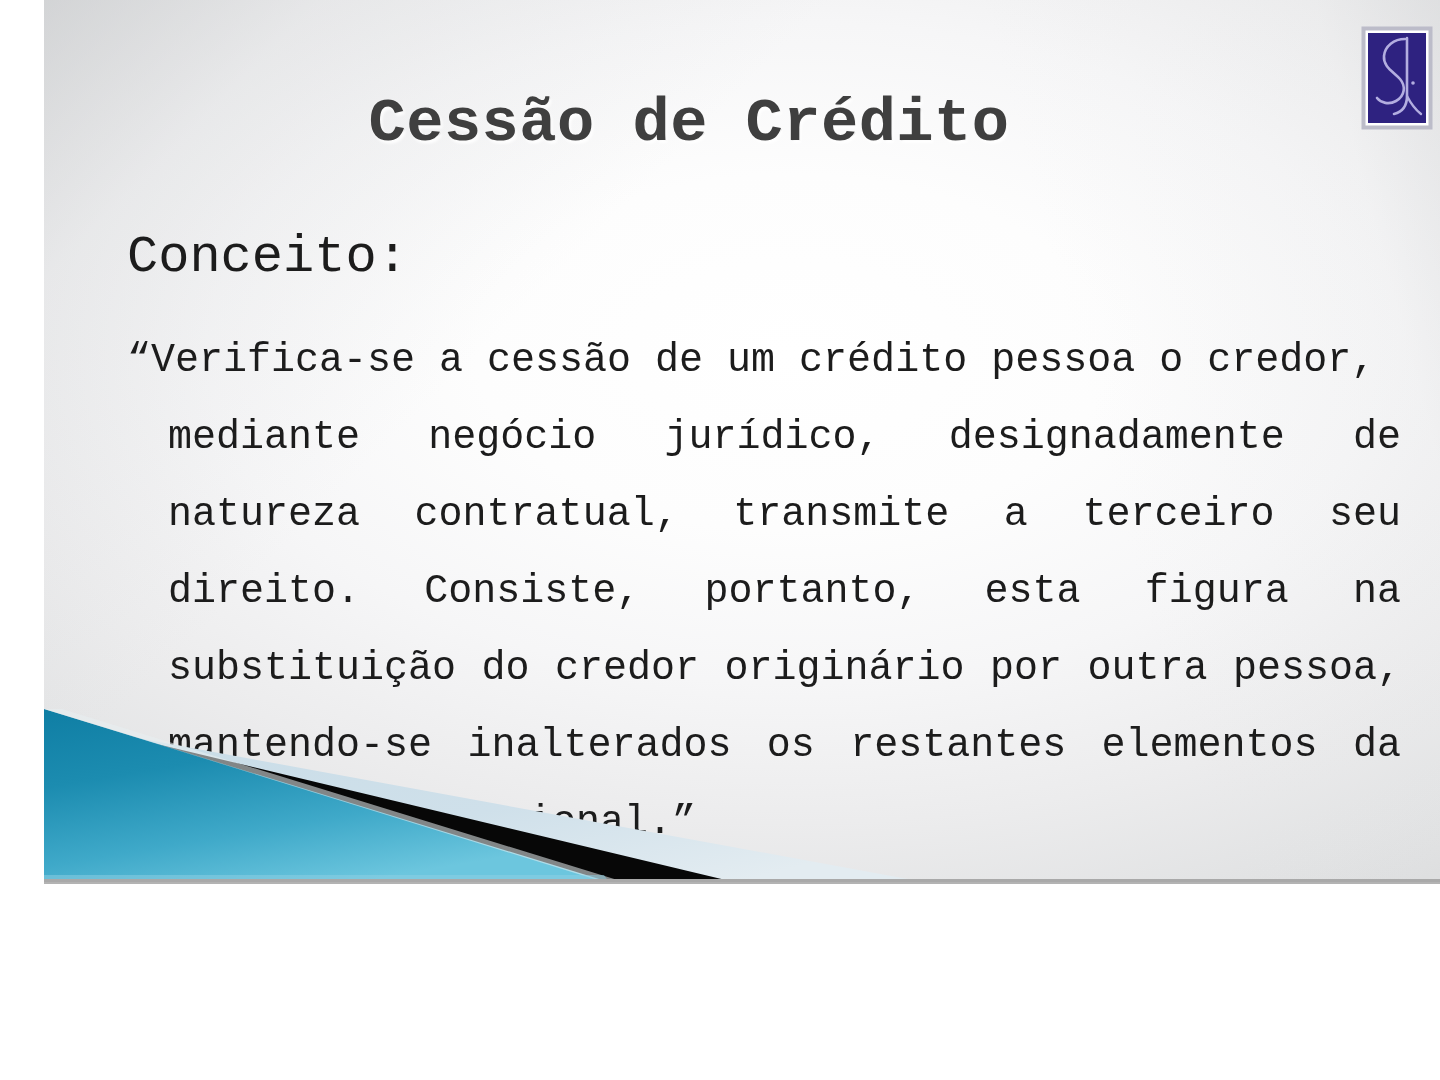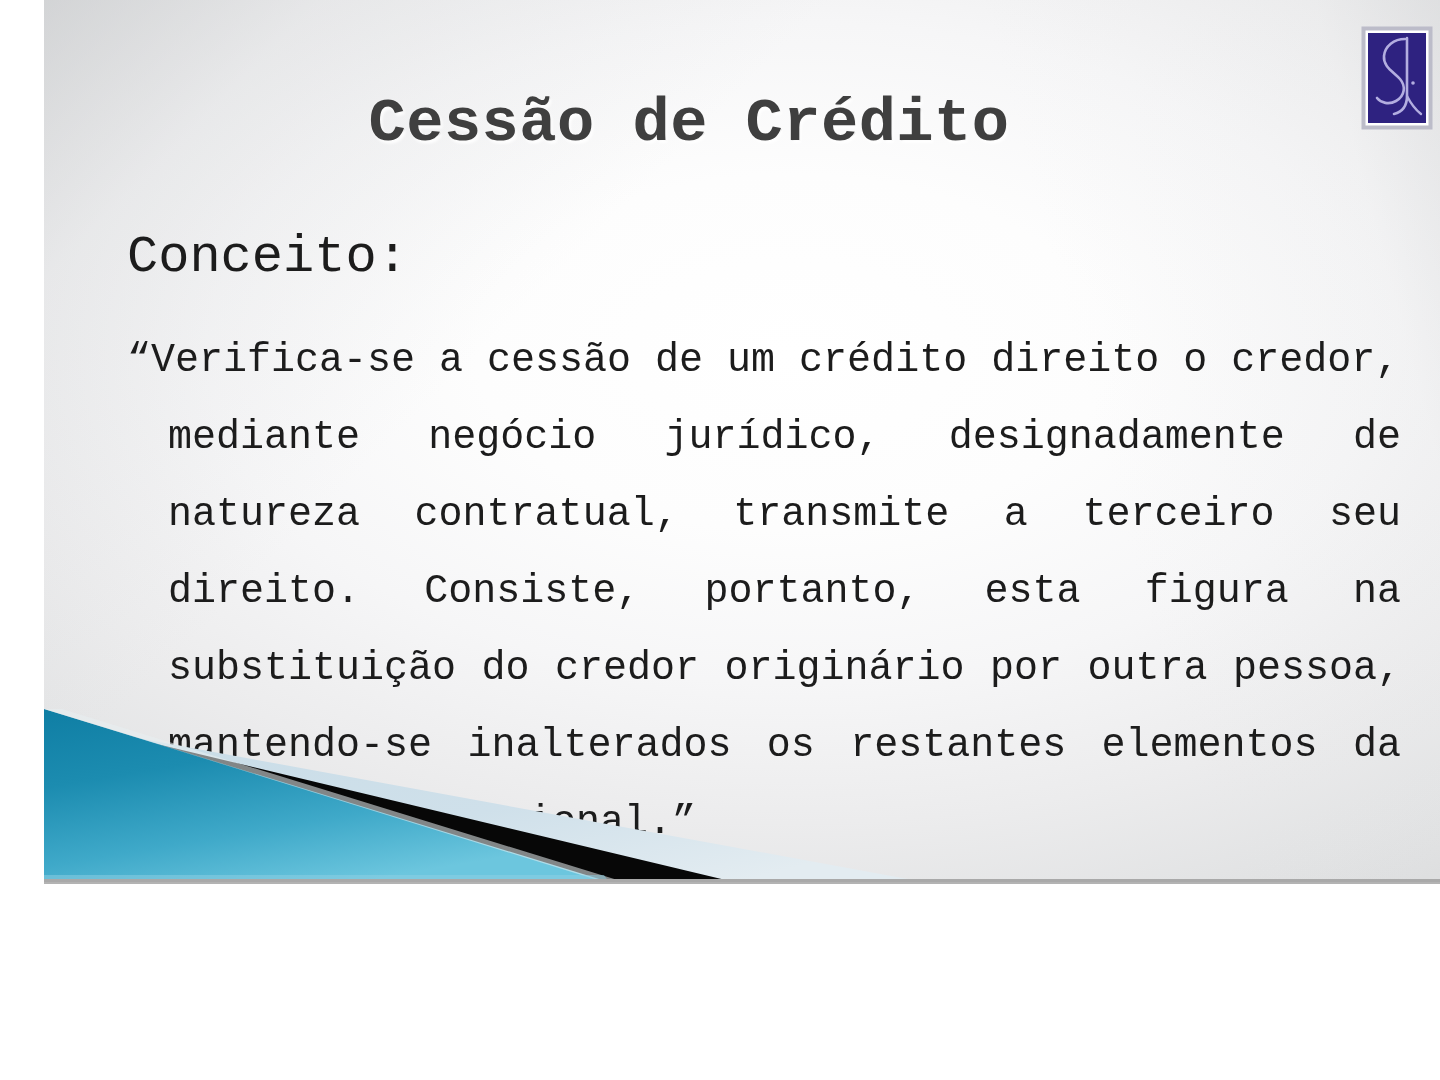--- a/index.html
+++ b/index.html
@@ -154,21 +154,21 @@
       <path d="M46 70 C 50 78, 55 84, 60 88" fill="none" stroke="#b3aee0" stroke-width="2.4" stroke-linecap="round"></path>
       <circle cx="52" cy="57" r="1.8" fill="#b3aee0"></circle>
     </svg>
   </div>
 
   <div class="title">Cessão de Crédito</div>
 
   <div class="body-area">
     <p class="label-conceito">Conceito:</p>
 
-    <p class="quote"><span class="firstline-hang">“Verifica-se a cessão de um crédito direito o credor,</span><span> mediante negócio jurídico, designadamente de natureza contratual, transmite a terceiro seu direito. Consiste, portanto, esta figura na substituição do credor originário por outra pessoa, mantendo-se inalterados os restantes elementos da relação obrigacional.”</span></p>
+    <p class="quote"><span class="firstline-hang">“Verifica-se a cessão de um crédito pessoa o credor,</span><span> mediante negócio jurídico, designadamente de natureza contratual, transmite a terceiro seu direito. Consiste, portanto, esta figura na substituição do credor originário por outra pessoa, mantendo-se inalterados os restantes elementos da relação obrigacional.”</span></p>
 
   </div>
 
   <div class="footer-deco">
     <svg viewBox="0 0 1440 185" xmlns="http://www.w3.org/2000/svg" preserveAspectRatio="none">
       <defs>
         <linearGradient id="tealGrad" x1="0" y1="0" x2="0.55" y2="1">
           <stop offset="0%" stop-color="#0f7ea4"></stop>
           <stop offset="35%" stop-color="#1c8cb0"></stop>
           <stop offset="70%" stop-color="#3fa9c9"></stop>

